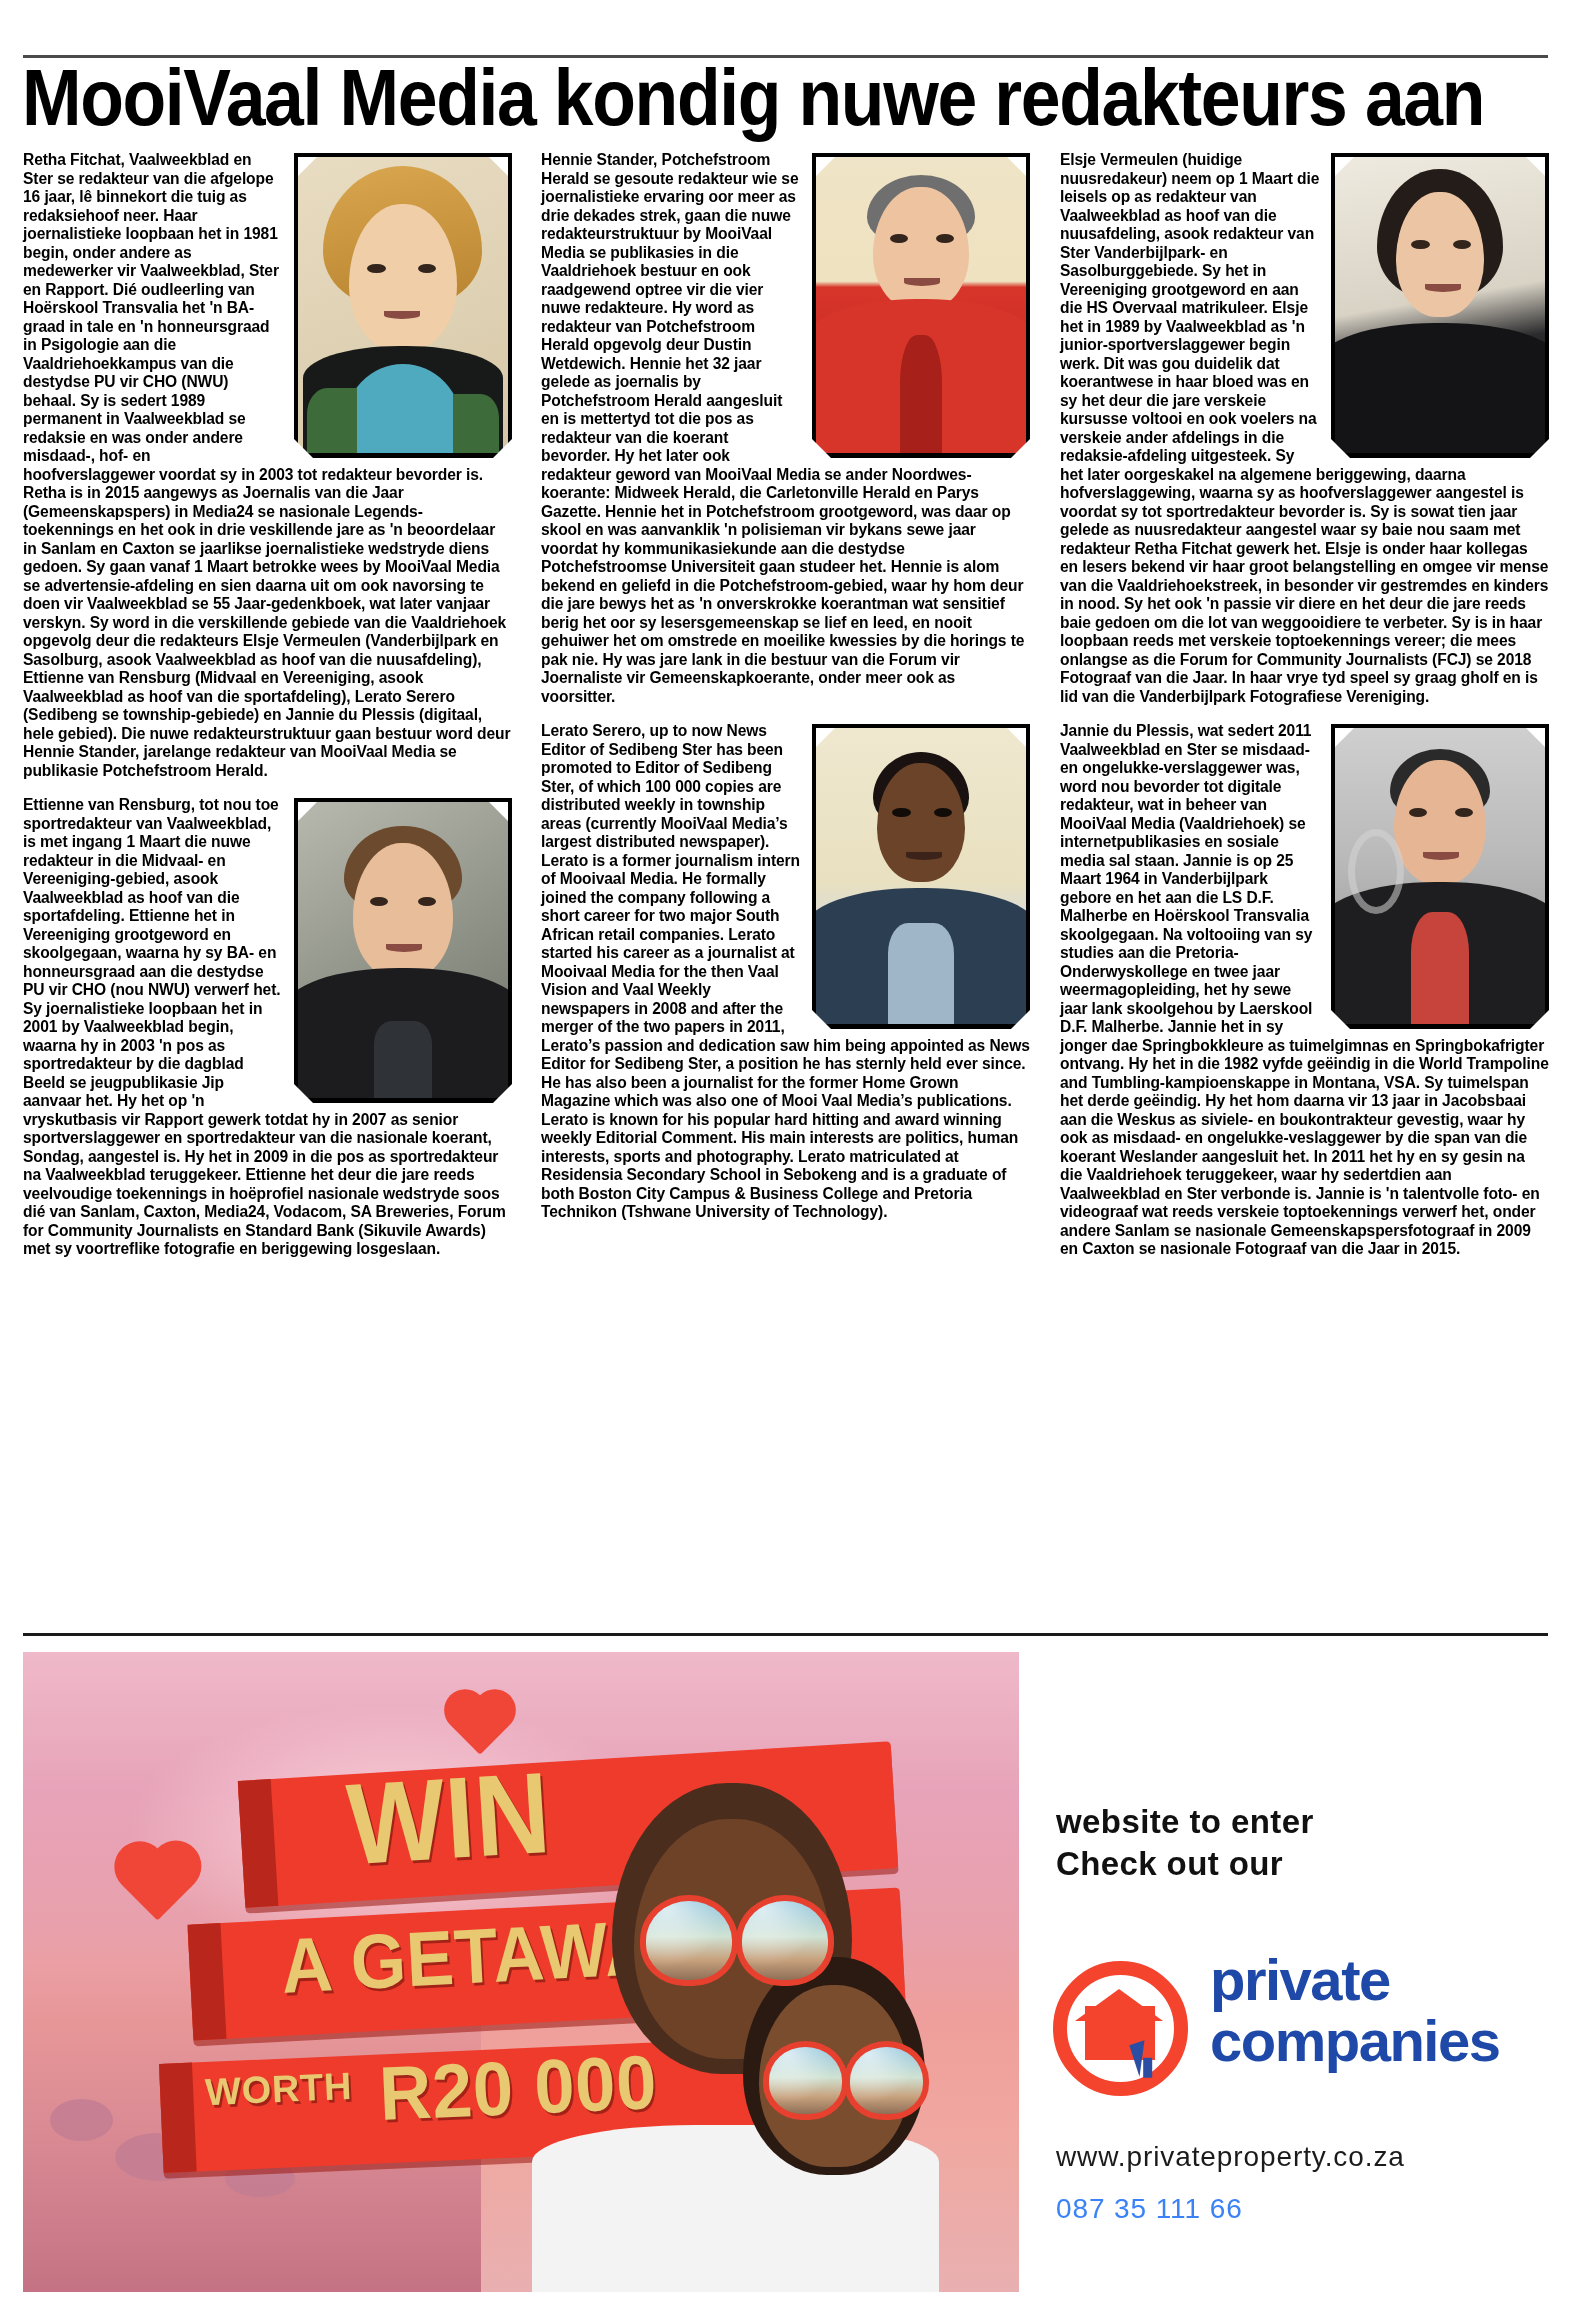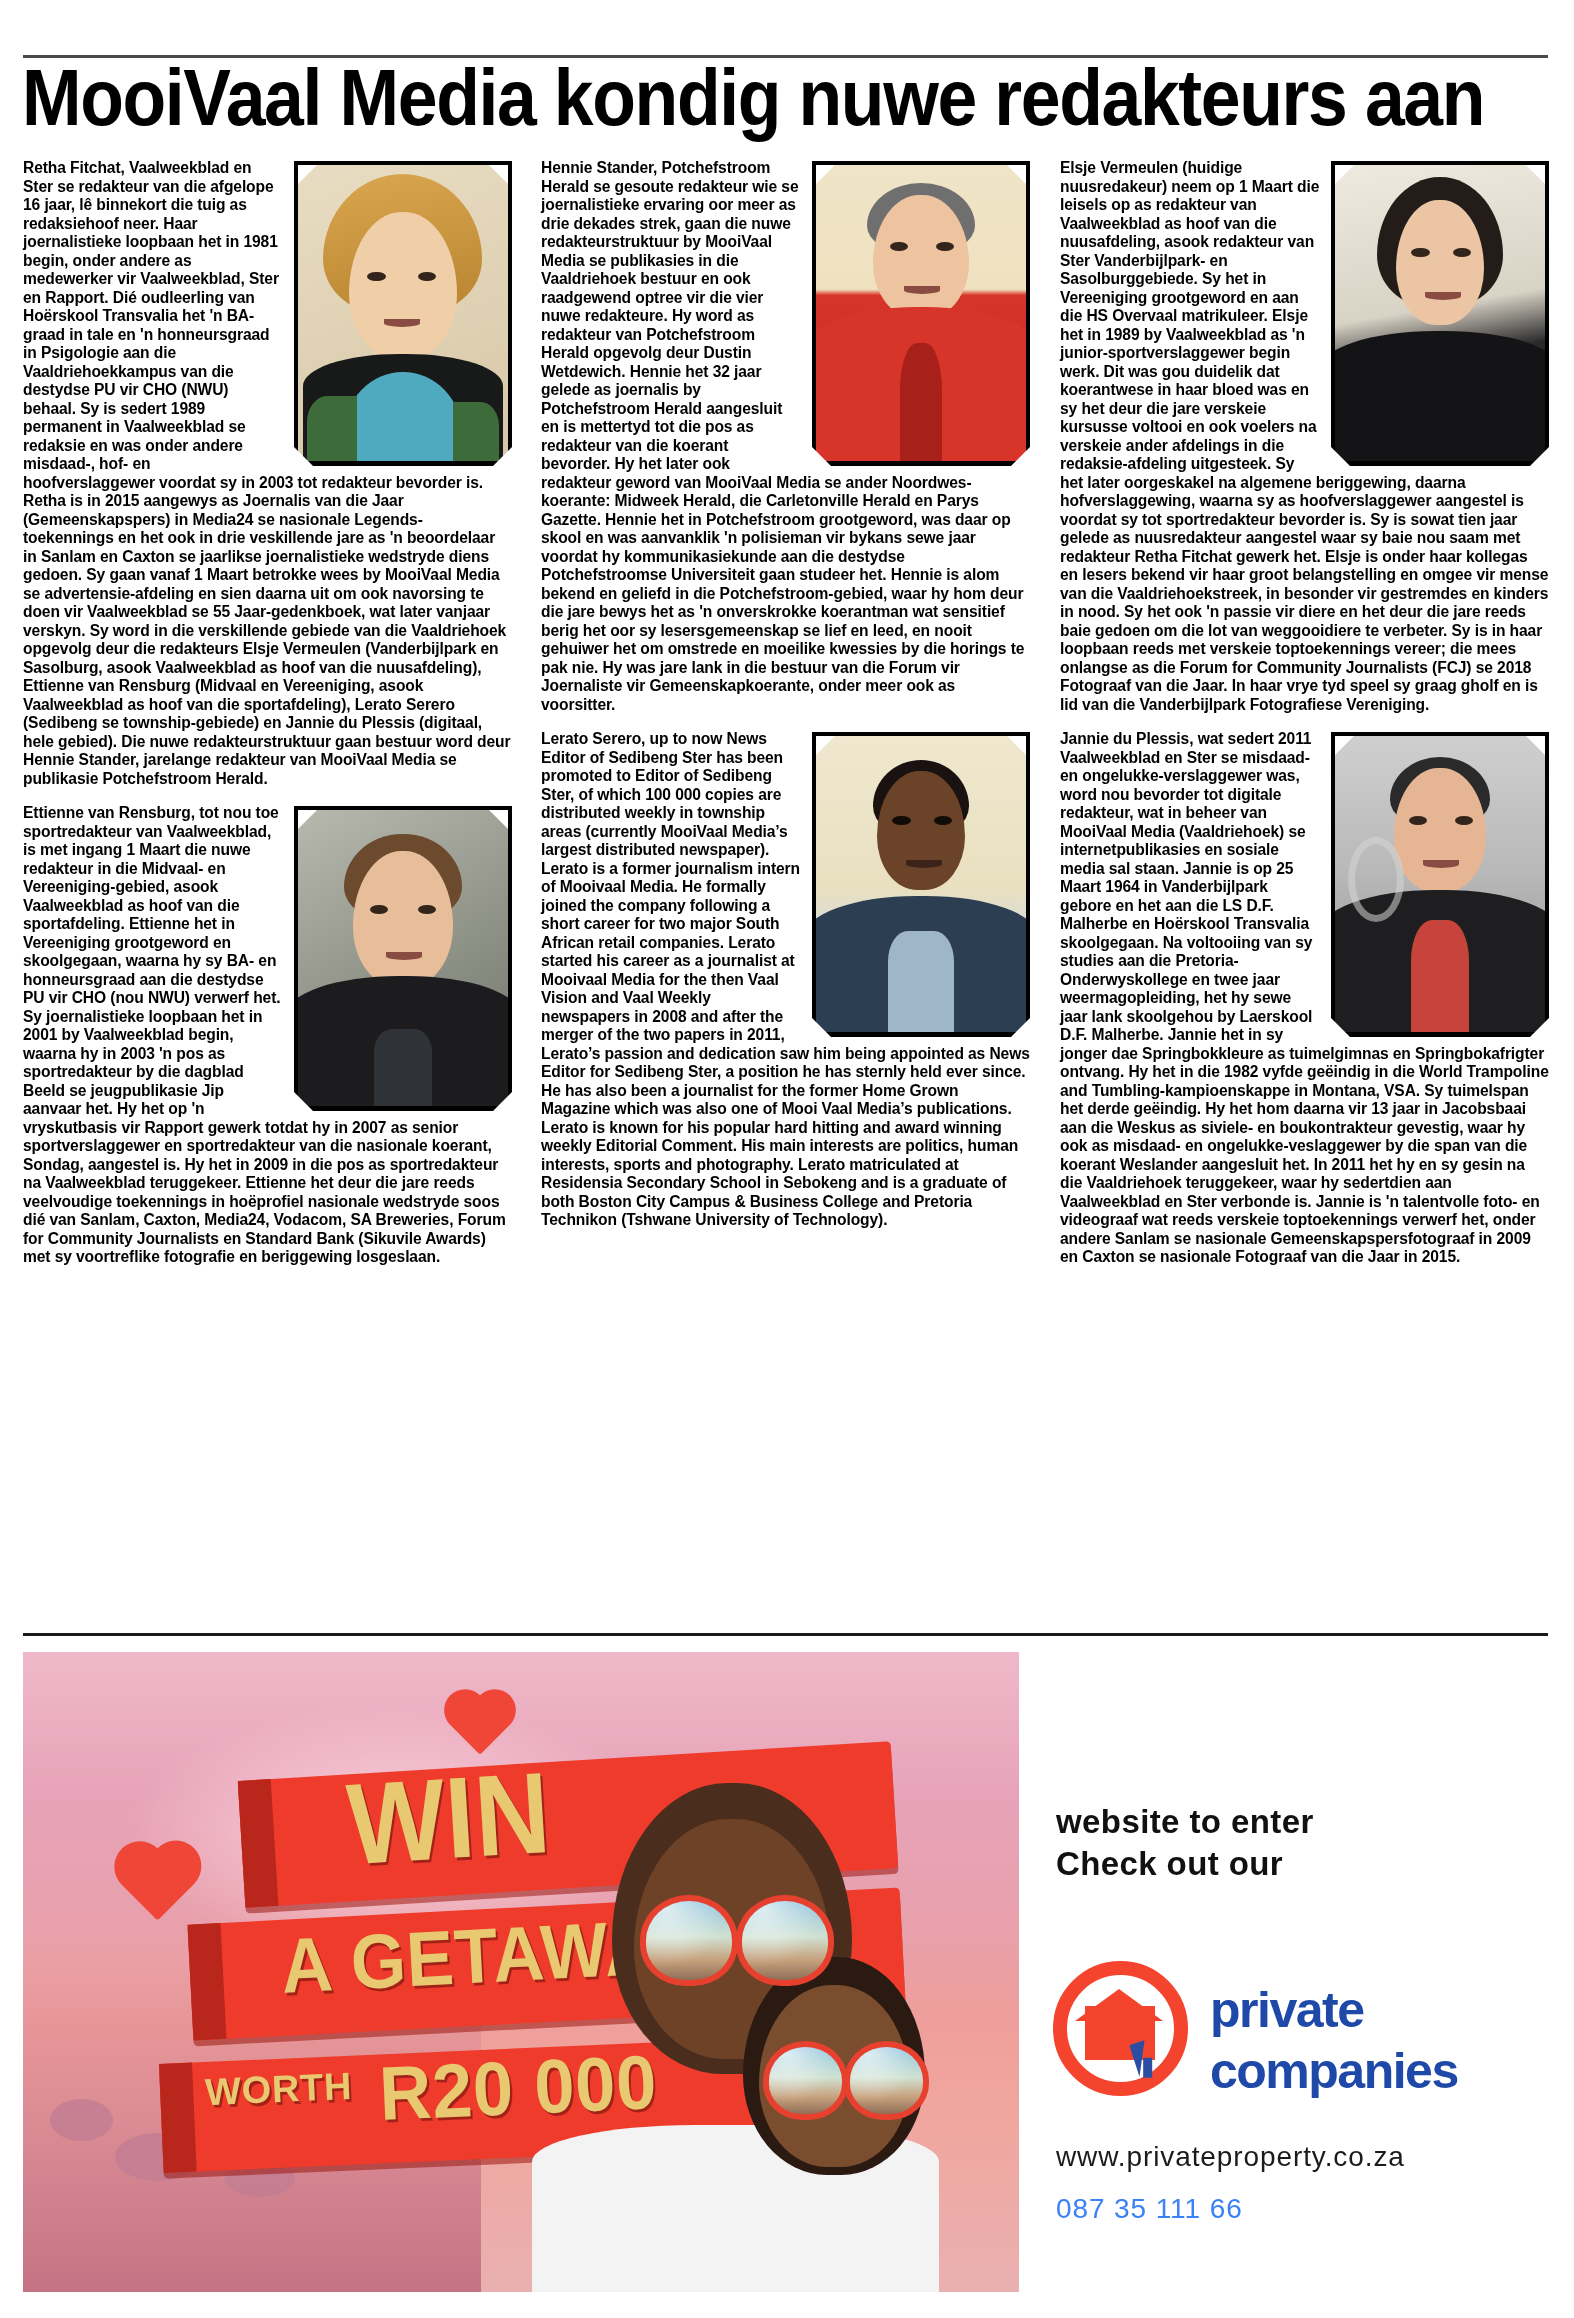--- a/index.html
+++ b/index.html
@@ -52,21 +52,21 @@
   .col2{left:518px;}
   .col3{left:1037px;}
 
   .body-text{
     font-size:15.6px;line-height:18.5px;font-weight:700;
     text-align:left;
     font-family:"Liberation Sans","DejaVu Sans",sans-serif;
     letter-spacing:-0.1px;
     word-spacing:0px;
   }
-  .body-text p{margin:16px 0 16px 0;}
+  .body-text p{margin:8px 0 16px 0;}
 
   
   .photo{
     float:right;
     position:relative;
     background:#000;
     padding:4.4px;
     margin:1.5px 0 5.8px 10.2px;
     box-sizing:border-box;
   }
@@ -187,21 +187,21 @@
     position:absolute;left:81px;top:81px;width:0;height:0;
     border-left:16px solid #2b4ea2;border-bottom:33px solid transparent;
     transform:rotate(-18deg);
   }
   .pp-cursor:after{
     content:"";position:absolute;left:-10.2px;top:17.4px;width:8.7px;height:20.4px;background:#2b4ea2;
     transform:rotate(18deg);
   }
   .pp-word{
     position:absolute;left:157px;top:0;
-    font-size:50px;line-height:61px;font-weight:700;color:#1f49a8;letter-spacing:-1.5px;margin-top:31px;
+    font-size:58px;line-height:61px;font-weight:700;color:#1f49a8;letter-spacing:-1.5px;
   }
   .ad-url{
     position:absolute;left:22px;top:489px;font-size:28px;letter-spacing:0.9px;color:#1b1b1b;
   }
   .ad-tel{
     position:absolute;left:22px;top:541px;font-size:28px;letter-spacing:0.9px;color:#3b82f6;
   }
 </style>
 </head>
 <body>

